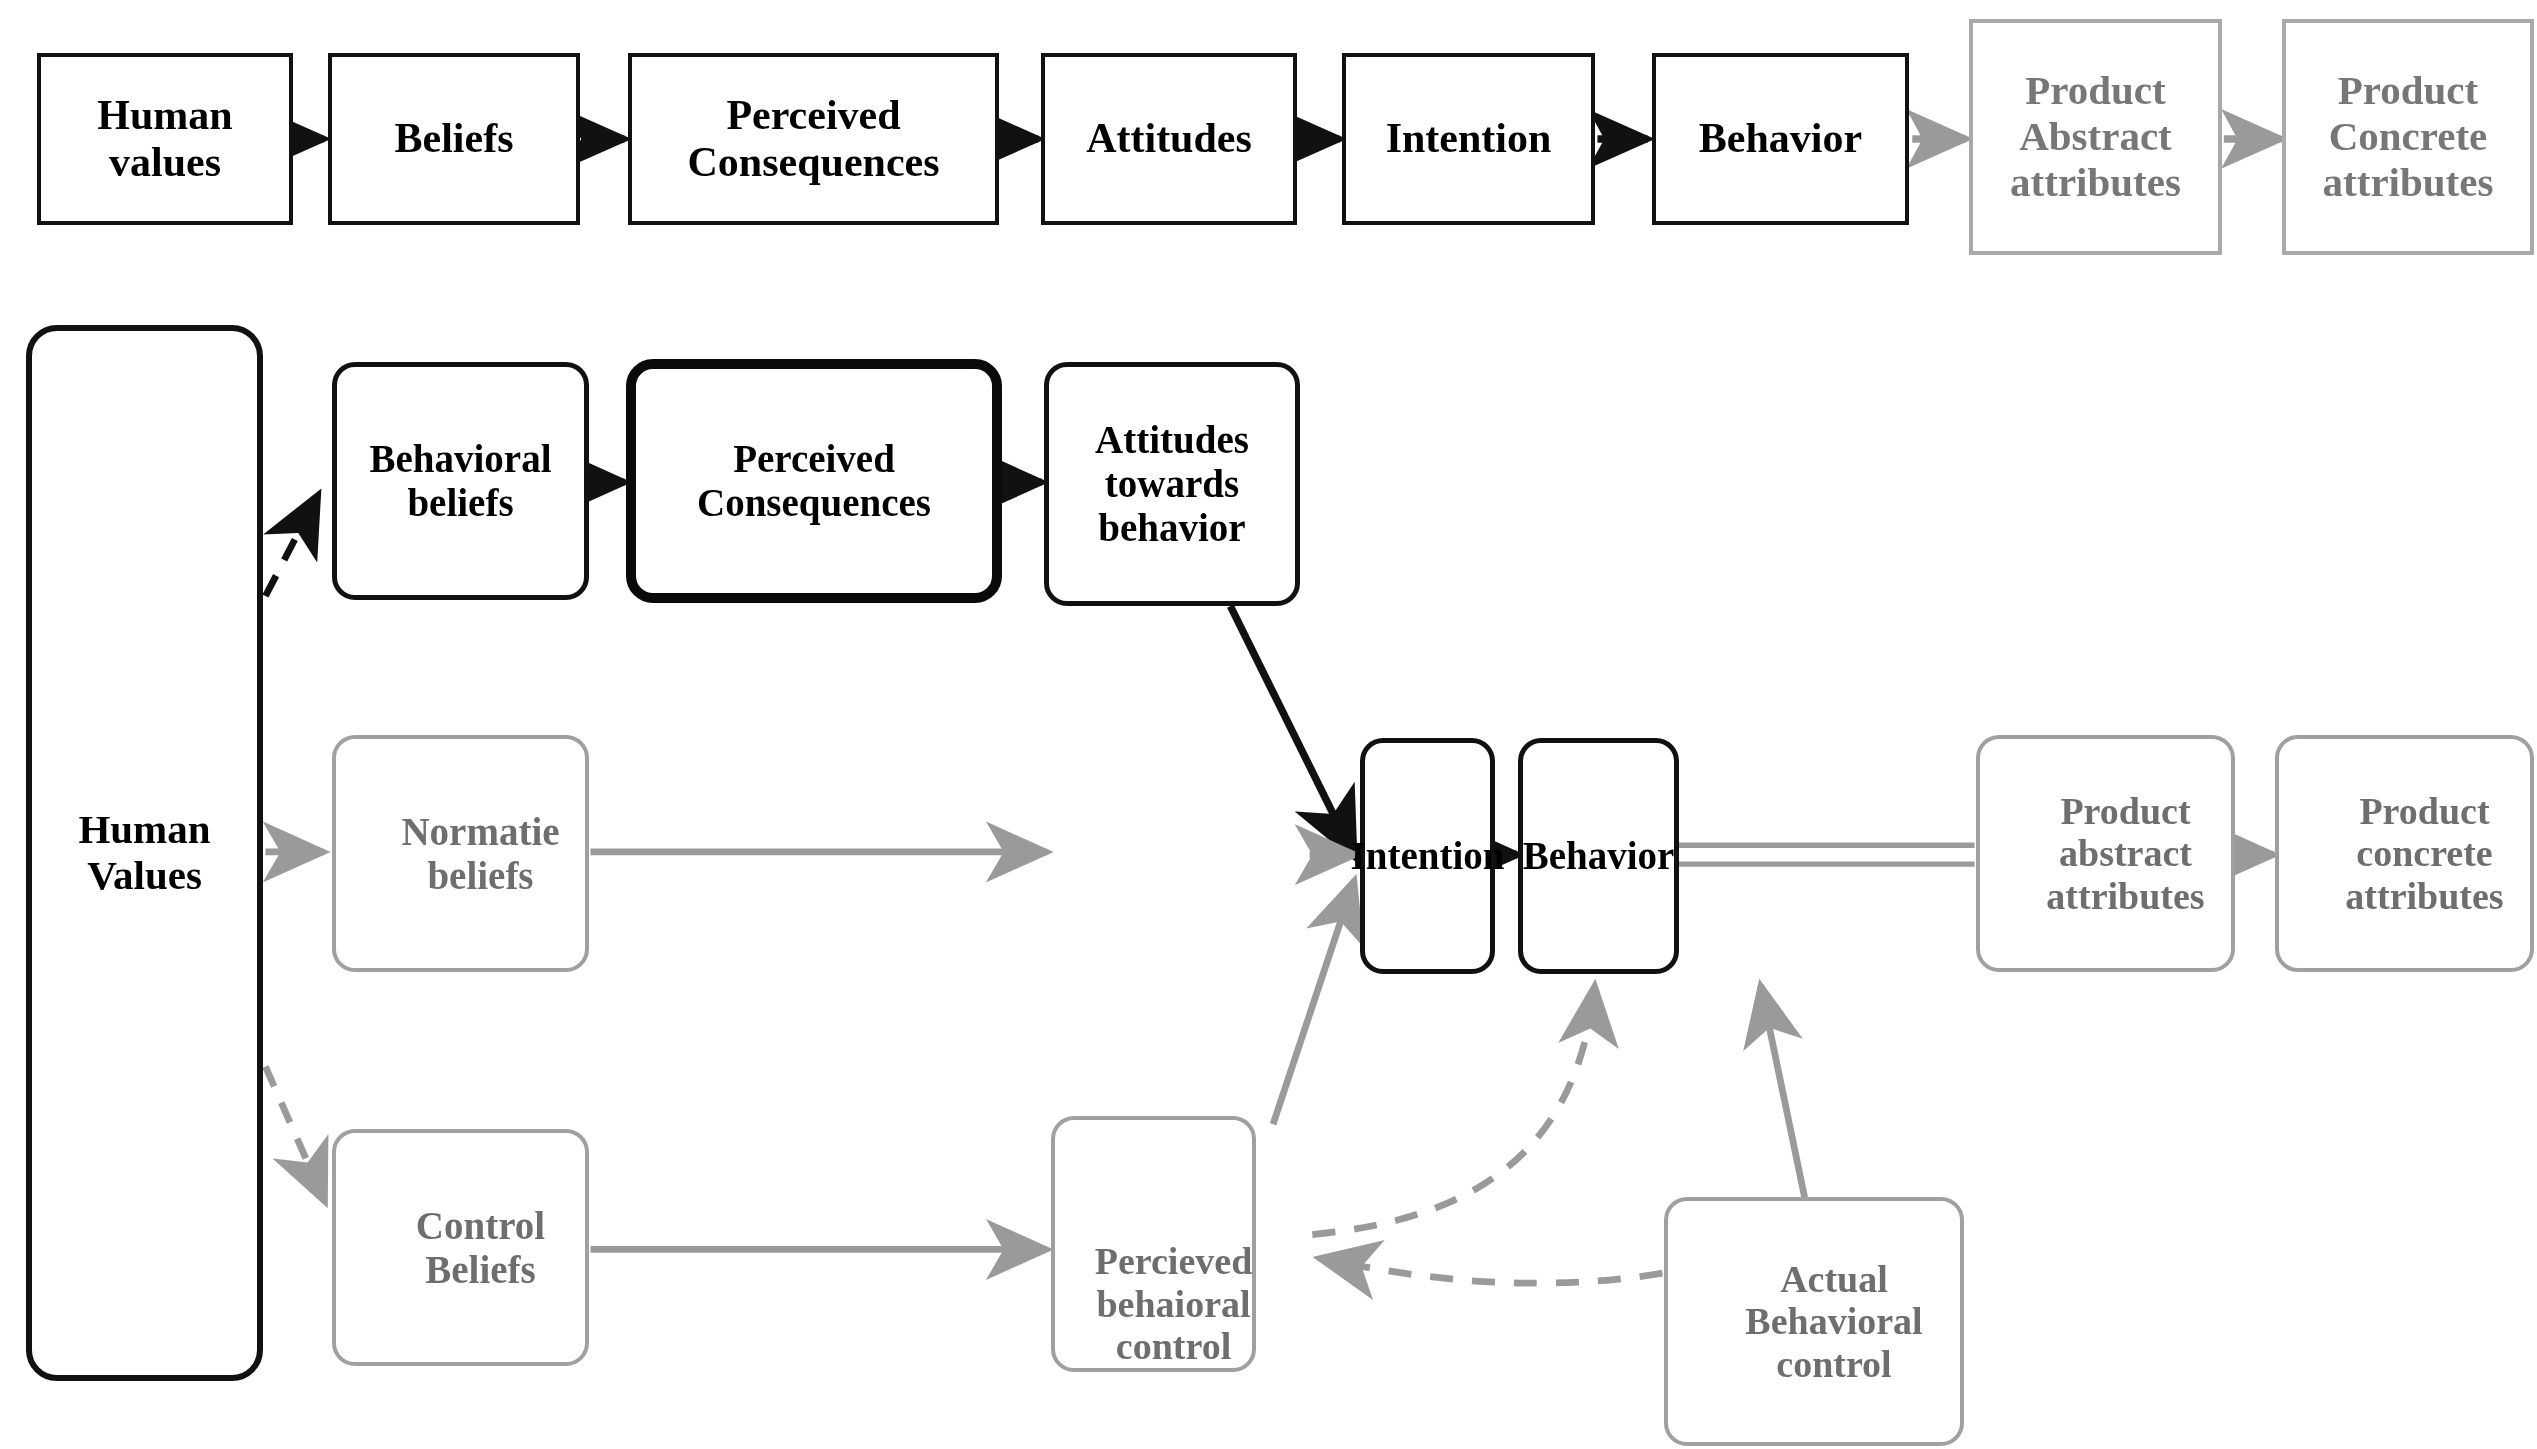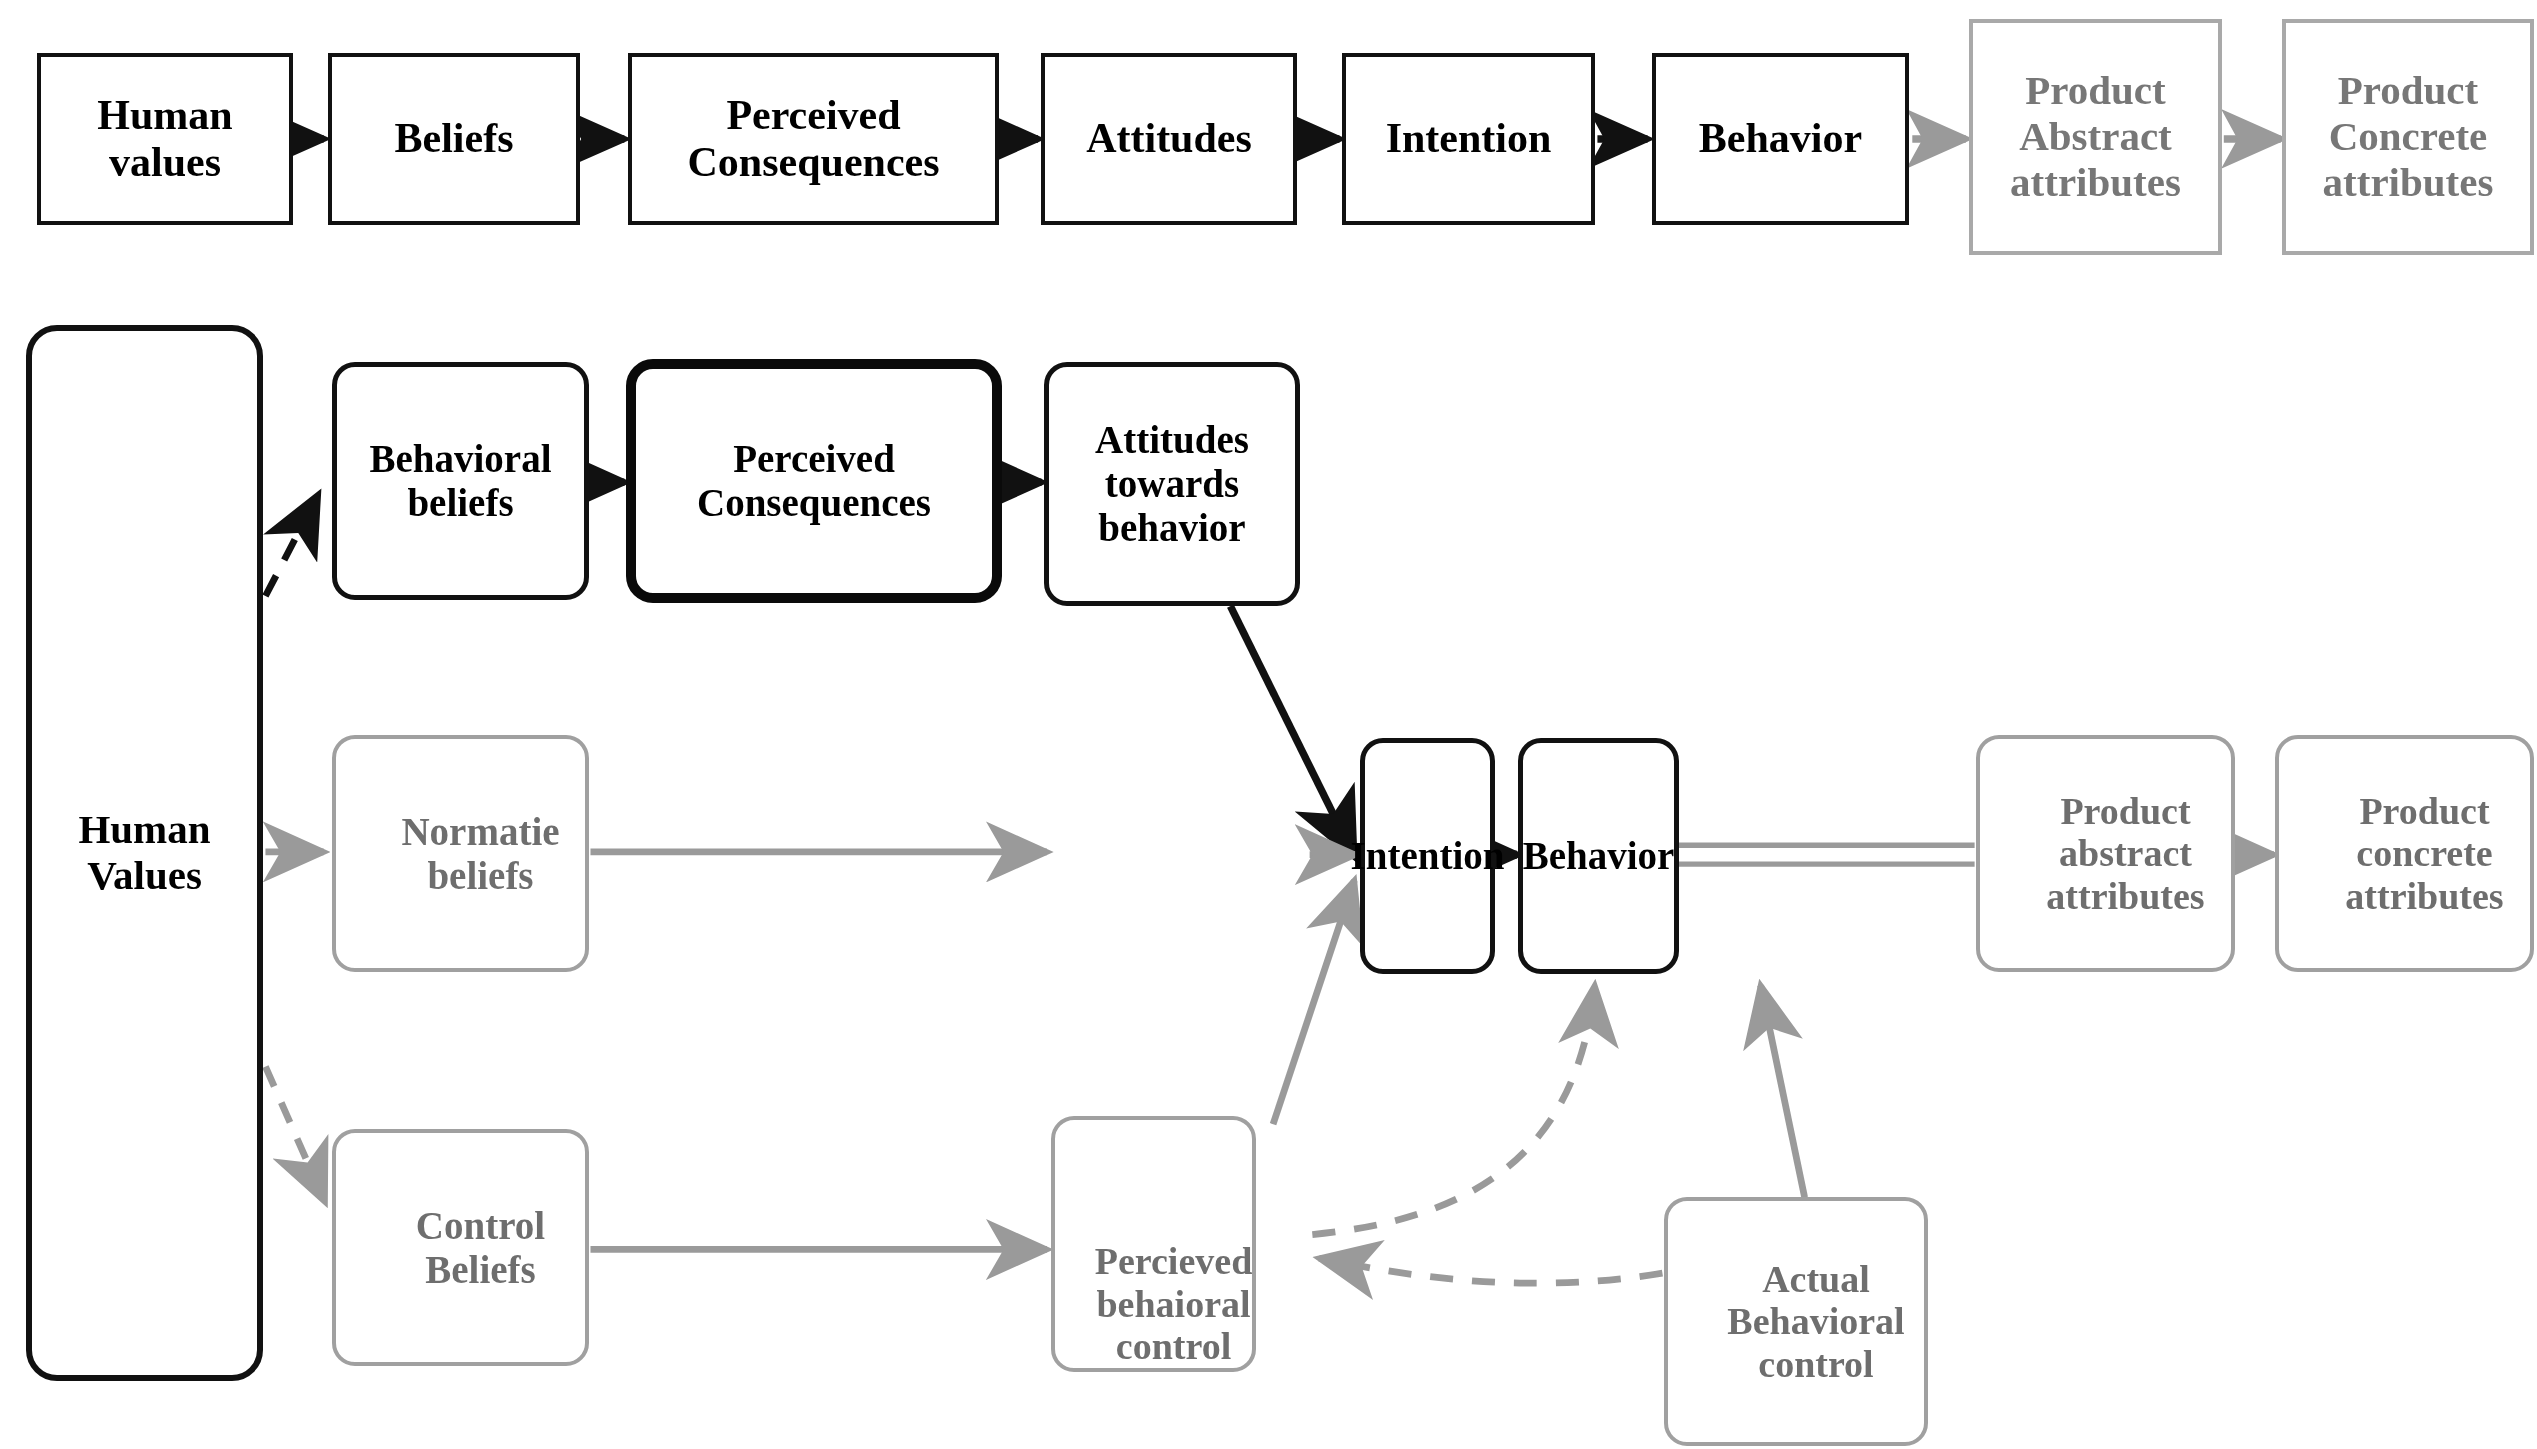--- a/index.html
+++ b/index.html
@@ -156,18 +156,18 @@
   </div>
 
   <div class="node rd-gray" style="left:332px;top:1129px;width:257px;height:237px;">
     <span style="font-size:39px;">Control<br>Beliefs</span>
   </div>
 
   <div class="node rd-gray" style="left:1051px;top:1116px;width:205px;height:256px;align-items:flex-end;">
     <span style="font-size:38px;">Percieved<br>behaioral<br>control</span>
   </div>
 
-  <div class="node rd-gray" style="left:1664px;top:1197px;width:264px;height:249px;">
+  <div class="node rd-gray" style="left:1664px;top:1197px;width:300px;height:249px;">
     <span style="font-size:38px;">Actual<br>Behavioral<br>control</span>
   </div>
 
 </div>
 
 
 </body></html>

